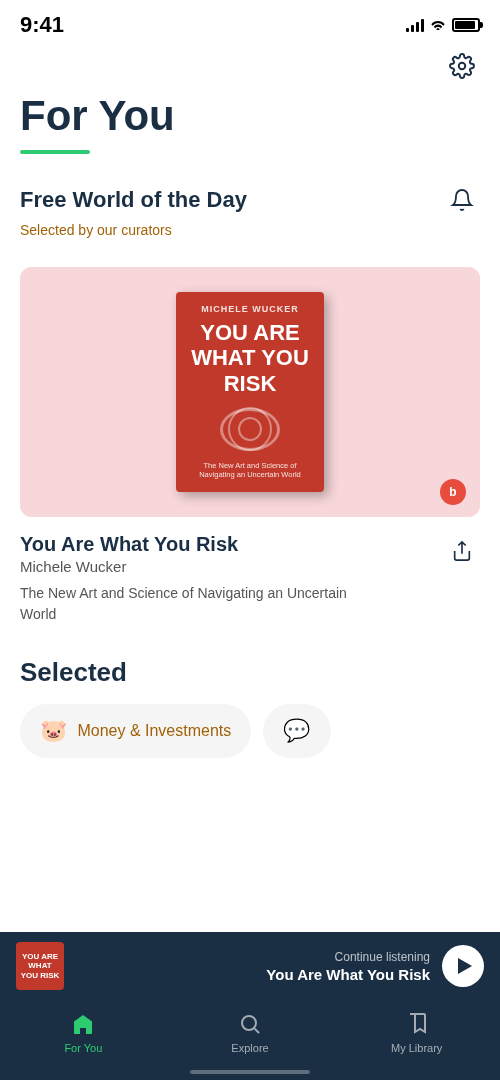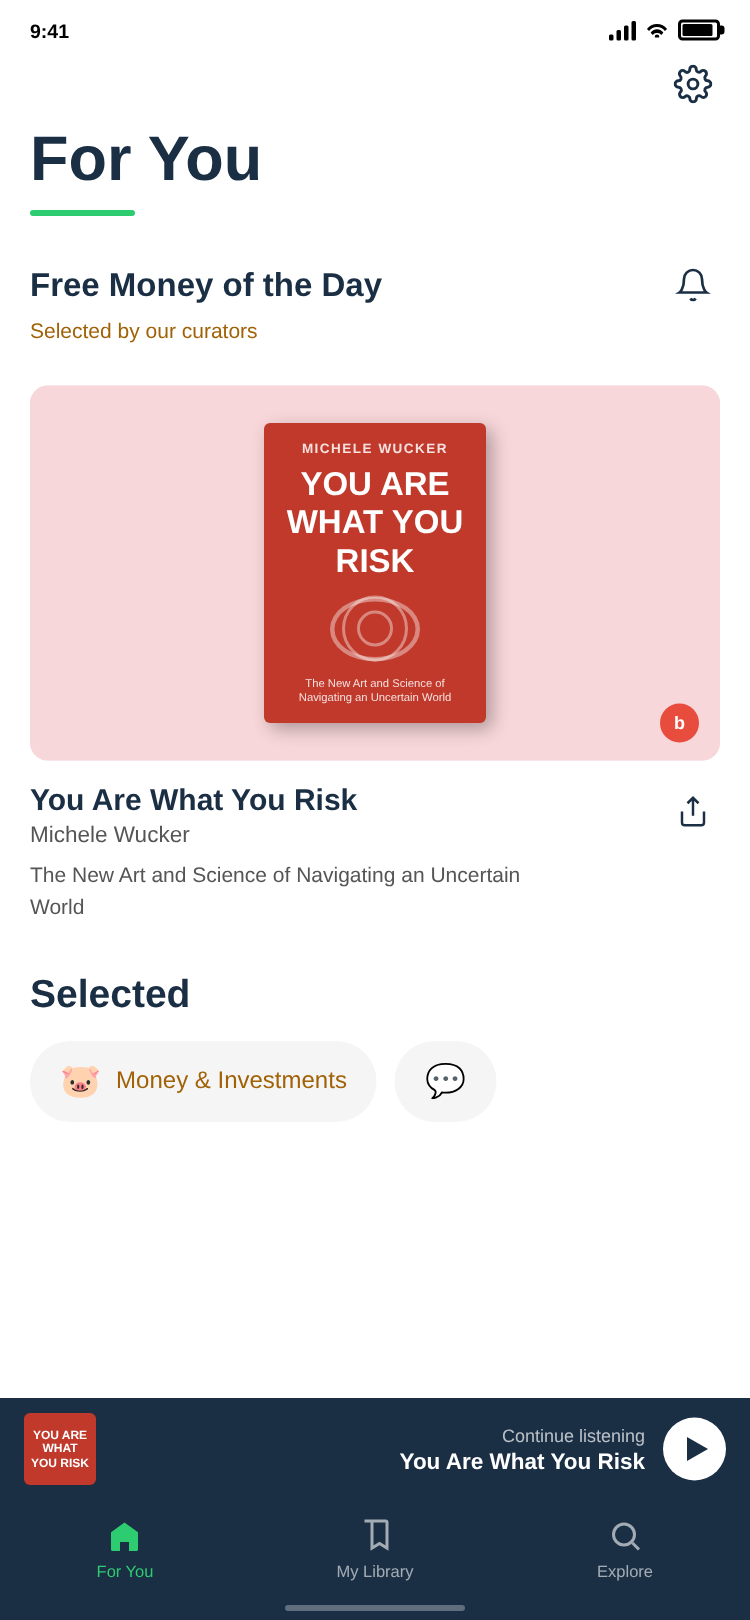--- a/index.html
+++ b/index.html
@@ -15,21 +15,21 @@
 
     
     .status-bar {
       display: flex;
       justify-content: space-between;
       align-items: center;
       padding: 12px 20px 6px 20px;
       background: #fff;
     }
     .status-time {
-      font-size: 13px;
+      font-size: 22px;
       font-weight: 600;
       color: #000;
     }
     .status-icons {
       display: flex;
       align-items: center;
       gap: 6px;
     }
     .signal-bars {
       display: flex;
@@ -456,21 +456,21 @@
         <circle cx="12" cy="12" r="3"></circle>
         <path d="M19.4 15a1.65 1.65 0 00.33 1.82l.06.06a2 2 0 010 2.83 2 2 0 01-2.83 0l-.06-.06a1.65 1.65 0 00-1.82-.33 1.65 1.65 0 00-1 1.51V21a2 2 0 01-4 0v-.09A1.65 1.65 0 009 19.4a1.65 1.65 0 00-1.82.33l-.06.06a2 2 0 01-2.83-2.83l.06-.06A1.65 1.65 0 004.68 15a1.65 1.65 0 00-1.51-1H3a2 2 0 010-4h.09A1.65 1.65 0 004.6 9a1.65 1.65 0 00-.33-1.82l-.06-.06a2 2 0 012.83-2.83l.06.06A1.65 1.65 0 009 4.68a1.65 1.65 0 001-1.51V3a2 2 0 014 0v.09a1.65 1.65 0 001 1.51 1.65 1.65 0 001.82-.33l.06-.06a2 2 0 012.83 2.83l-.06.06A1.65 1.65 0 0019.4 9a1.65 1.65 0 001.51 1H21a2 2 0 010 4h-.09a1.65 1.65 0 00-1.51 1z"></path>
       </svg>
     </div>
   </div>
   <div class="page-title">For You</div>
   <div class="title-underline"></div>
 </div>
 
 <div class="section-header">
-  <span class="section-title">Free Money of the Day</span>
+  <span class="section-title">Free World of the Day</span>
   <div class="bell-btn">
     <svg width="24" height="24" viewBox="0 0 24 24" fill="none" stroke="#1a2e44" stroke-width="1.8">
       <path d="M18 8A6 6 0 006 8c0 7-3 9-3 9h18s-3-2-3-9M13.73 21a2 2 0 01-3.46 0"></path>
     </svg>
   </div>
 </div>
 <div class="section-subtitle">Selected by our curators</div>
 
 <div class="book-card">
   <div class="book-cover-area">
@@ -529,30 +529,30 @@
   <div class="nav-item">
     <div class="nav-icon-wrap">
       <svg width="24" height="24" viewBox="0 0 24 24">
         <path d="M3 9.5L12 3l9 6.5V21a1 1 0 01-1 1H15v-6H9v6H4a1 1 0 01-1-1V9.5z" fill="#2ecc71"></path>
       </svg>
     </div>
     <span class="nav-label active">For You</span>
   </div>
   <div class="nav-item">
     <div class="nav-icon-wrap">
-      <svg width="22" height="24" viewBox="0 0 22 24" fill="none" stroke="rgba(255,255,255,0.6)" stroke-width="2">
-        <path d="M4 2h14a1 1 0 011 1v17l-5-3-5 3V3a1 1 0 011-1z"></path>
-      </svg>
-    </div>
-    <span class="nav-label inactive">My Library</span>
-  </div>
-  <div class="nav-item">
-    <div class="nav-icon-wrap">
       <svg width="24" height="24" viewBox="0 0 24 24" fill="none" stroke="rgba(255,255,255,0.6)" stroke-width="2">
         <circle cx="11" cy="11" r="7"></circle>
         <path d="M21 21l-4.35-4.35"></path>
       </svg>
     </div>
     <span class="nav-label inactive">Explore</span>
   </div>
+  <div class="nav-item">
+    <div class="nav-icon-wrap">
+      <svg width="22" height="24" viewBox="0 0 22 24" fill="none" stroke="rgba(255,255,255,0.6)" stroke-width="2">
+        <path d="M4 2h14a1 1 0 011 1v17l-5-3-5 3V3a1 1 0 011-1z"></path>
+      </svg>
+    </div>
+    <span class="nav-label inactive">My Library</span>
+  </div>
 </div>
 
 <div class="home-indicator"></div>
 
 </body></html>

